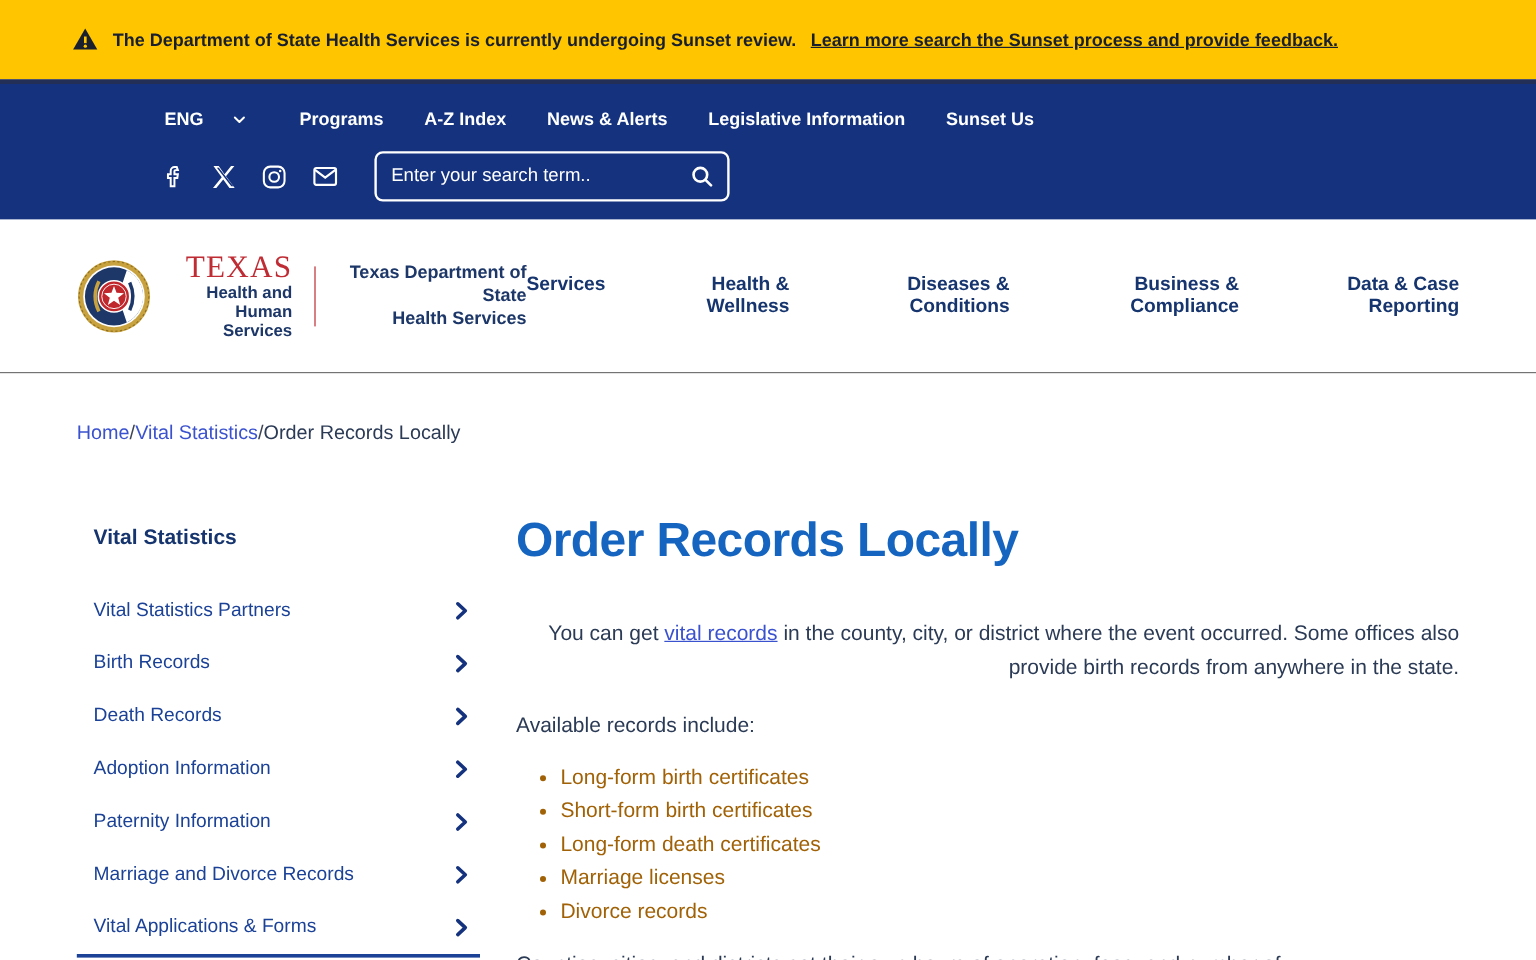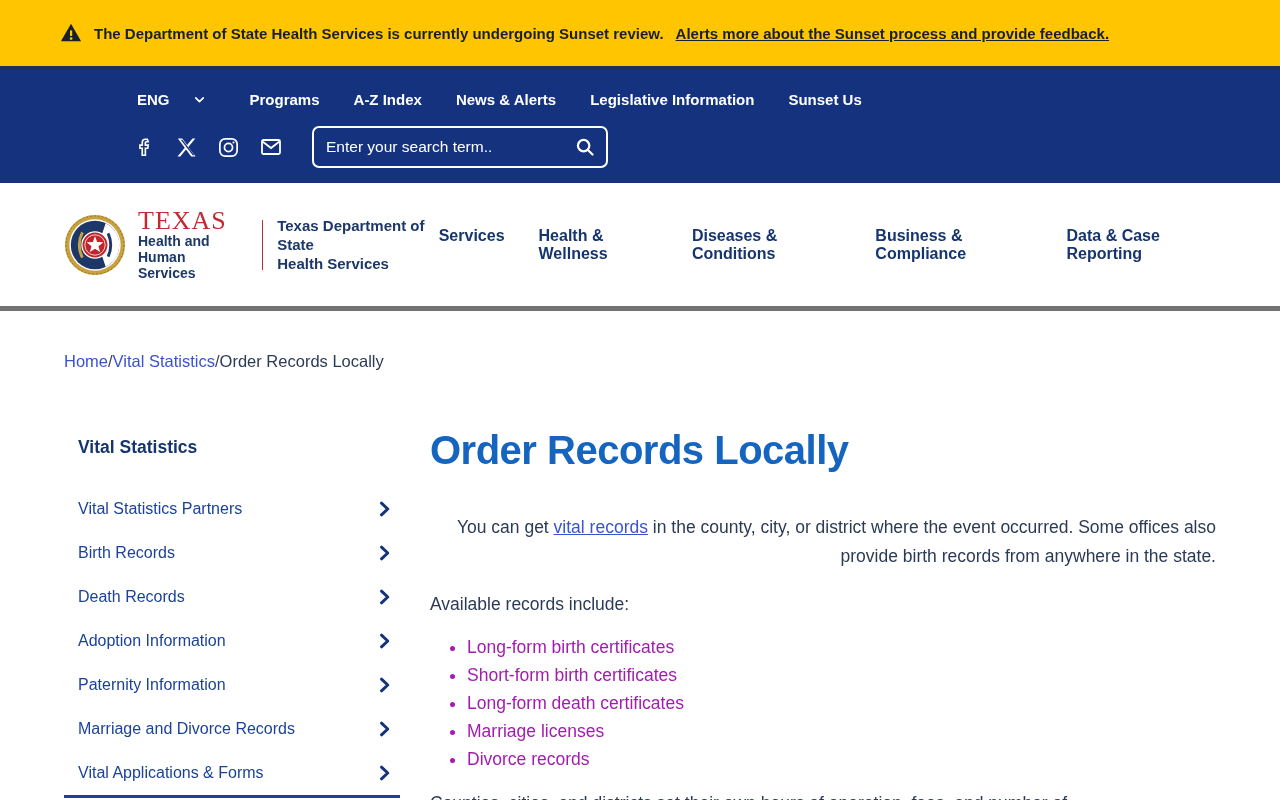--- a/index.html
+++ b/index.html
@@ -24,21 +24,21 @@
   .soc { width:25px; height:25px; margin-right:17px; display:flex; align-items:center;
     justify-content:center; cursor:pointer; }
   .searchbox { margin-left:12px; width:296px; height:42px; border:2px solid #fff;
     border-radius:7px; display:flex; align-items:center; padding:0 10px 0 12px; }
   .searchbox input { flex:1; background:transparent; border:none; outline:none; color:#fff;
     font-size:15.5px; font-family:"Liberation Sans", sans-serif; min-width:0; }
   .searchbox input::placeholder { color:#fff; opacity:1; }
 
   
   .site-header { height:128px; background:#fff; display:flex; align-items:center;
-    padding:0 64px; border-bottom:5px solid #737373; }
+    padding:0 64px; border-bottom:1px solid #737373;text-align:right; }
   .logo-group { display:flex; align-items:center; cursor:pointer; }
   .hhsc-text { margin-left:12px; }
   .hhsc-title { font-family:"Liberation Serif", serif; font-size:26px; color:#BF2C34;
     letter-spacing:1px; line-height:24px; }
   .hhsc-sub { font-size:14px; font-weight:bold; color:#1C3768; line-height:16px; }
   .red-divider { width:2px; height:50px; background:#BF2C34; margin:0 14px 0 18px; }
   .dept-text { font-size:15px; font-weight:bold; color:#1C3768; line-height:19px; }
   .main-nav { margin-left:auto; display:flex; gap:34px; }
   .main-nav a { color:#16356E; font-weight:bold; font-size:16px; }
 
@@ -58,36 +58,36 @@
   .sb-item a { color:#1B4297; font-size:16px; }
   .sidebar-rule { height:3px; background:#1B4297; }
 
   main.page-main { margin-left:30px; padding-top:8px; width:786px; }
   h1.page-title { font-size:40px; font-weight:bold; color:#1565C0; line-height:46px;
     letter-spacing:-0.5px; }
   .intro { margin-top:40px; font-size:17.5px; color:#2B3A55; line-height:28.5px;text-align:right; }
   .inline-link { color:#3B52CF; text-decoration:underline; }
   .list-intro { margin-top:20px; font-size:17.5px; color:#2B3A55; line-height:28.5px; }
   ul.records { margin-top:14px; padding-left:37px; }
-  ul.records li { font-size:17.5px; color:#a21caf; line-height:28px; }
+  ul.records li { font-size:17.5px; color:#a16207; line-height:28px; }
   .partial { margin-top:16px; font-size:17.5px; color:#2B3A55; line-height:28px; }
 </style>
 </head>
 <body>
 
 <div class="alert-bar">
   <span style="display:flex;">
     <svg width="22" height="22" viewBox="0 0 24 24">
       <path d="M12 2L23 21H1z" fill="#1A1F2E"></path>
       <rect x="10.9" y="9.2" width="2.4" height="6" fill="#FFC600"></rect>
       <circle cx="12.1" cy="18" r="1.5" fill="#FFC600"></circle>
     </svg>
   </span>
   <span class="txt">The Department of State Health Services is currently undergoing Sunset review.</span>
-  <a>Alerts more about the Sunset process and provide feedback.</a>
+  <a>Learn more search the Sunset process and provide feedback.</a>
 </div>
 <div class="navy-strip"></div>
 
 <div class="utility">
   <div class="u-top">
     <div class="lang">
       <span>ENG</span>
       <span style="display:flex;">
         <svg width="13" height="13" viewBox="0 0 24 24" fill="none" stroke="#fff" stroke-width="3" stroke-linecap="round" stroke-linejoin="round">
             <polyline points="5 9 12 16 19 9"></polyline>

